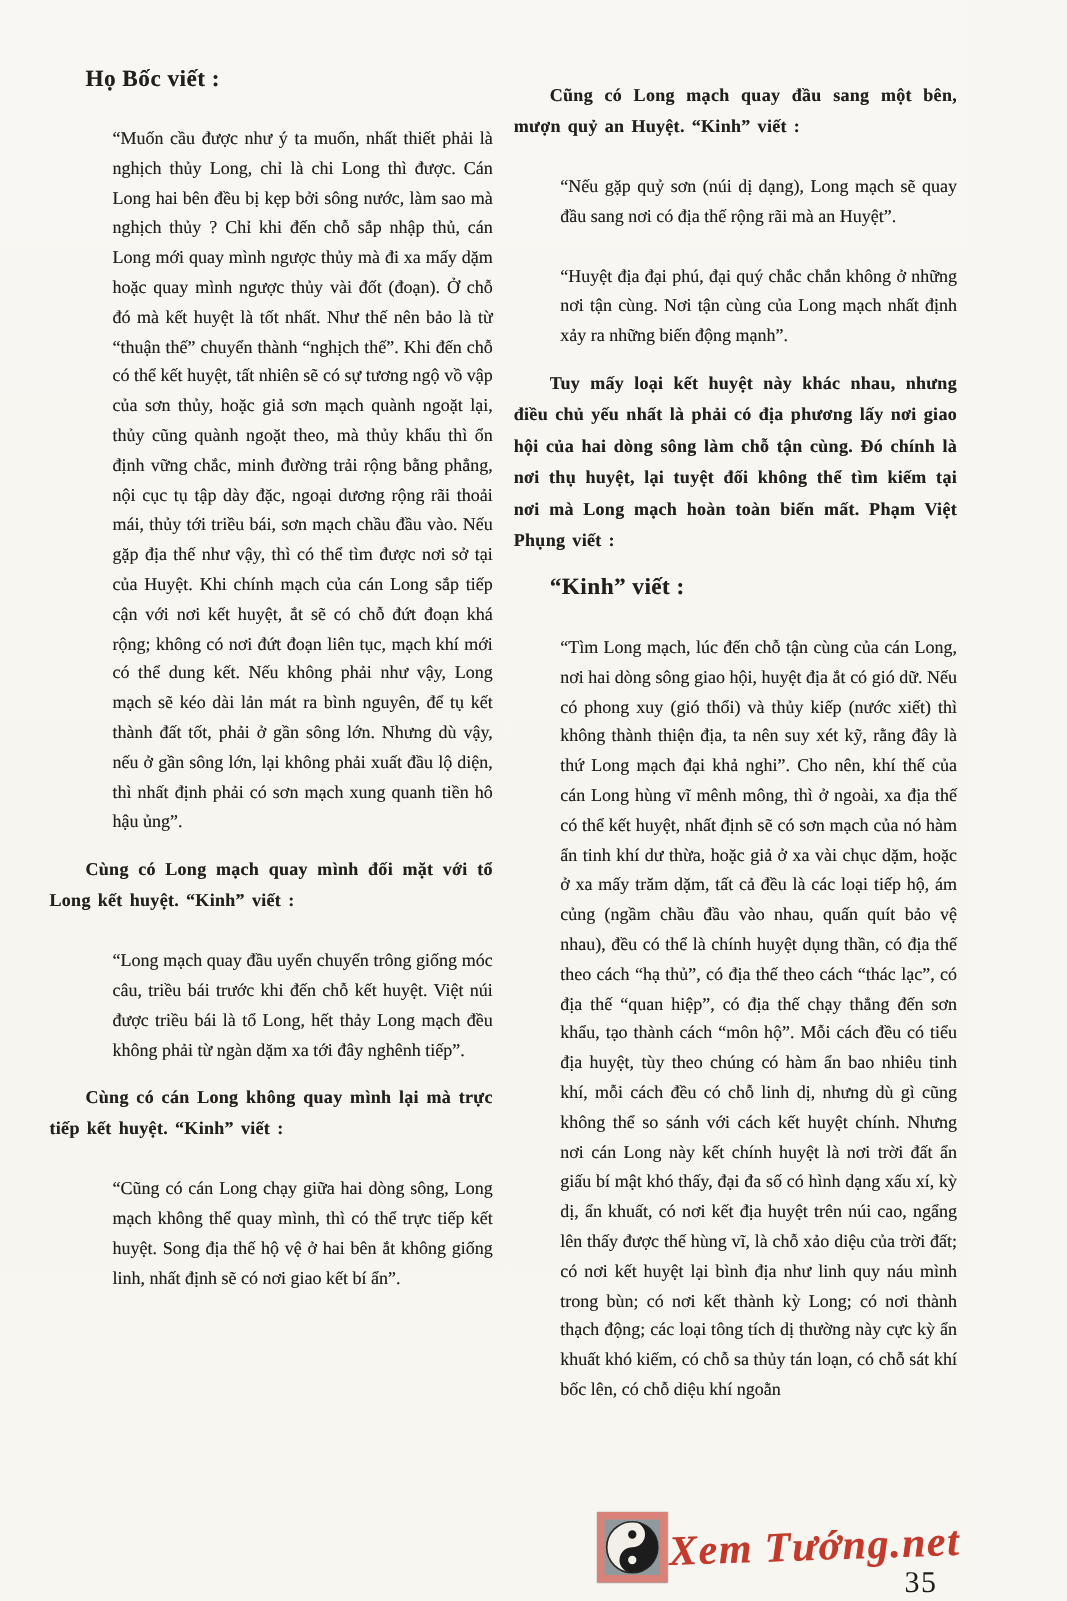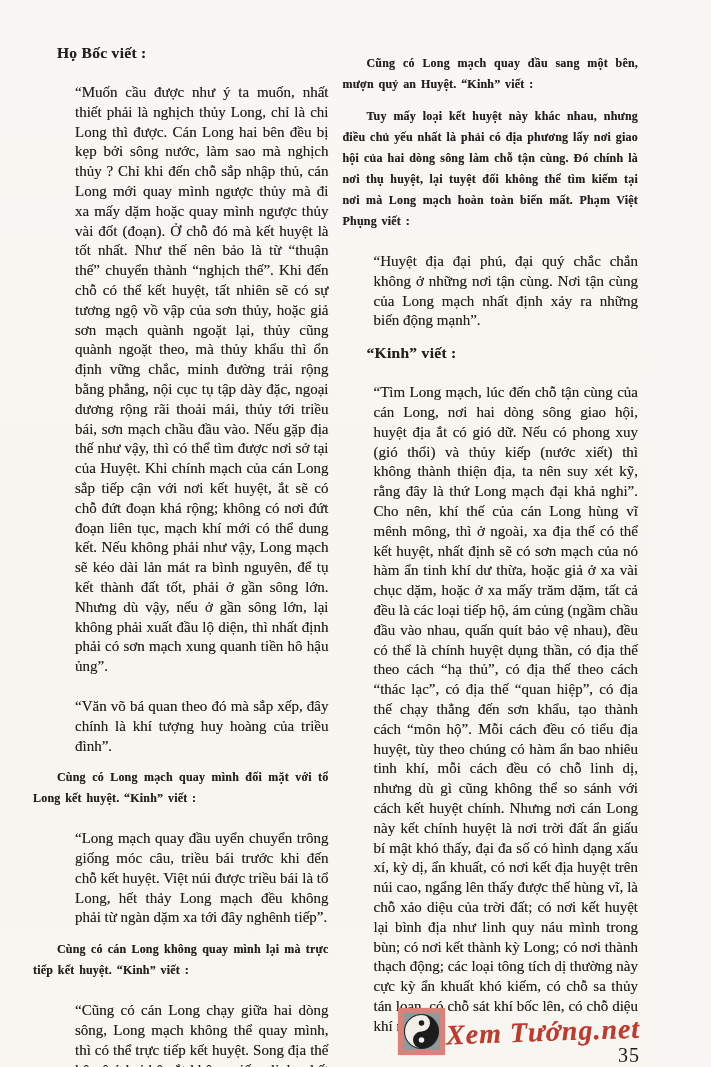--- a/index.html
+++ b/index.html
@@ -33,21 +33,21 @@
   .lead{
     font-weight:bold;
     font-size:12px;line-height:21px;
     text-indent:24px;
     text-align:justify;
     letter-spacing:.2px;
     word-spacing:1.5px;
     margin:11px 0 10px 0;
   }
   .quote{
-    font-size:15px;line-height:19.8px;
+    font-size:12px;line-height:19.8px;
     text-align:justify;
     margin-top:20px;margin-bottom:11px;
   }
   .col-left .quote{margin-left:42px;}
   .col-right .quote{margin-left:31px;}
   
   .col-left, .col-right{ text-shadow:0 0 .4px rgba(34,31,28,.55); }
 
   .watermark{
     position:absolute;
@@ -69,47 +69,47 @@
     font-style:italic;font-weight:bold;
     font-size:28px;
     color:#c13a2c;
     transform:rotate(-2deg);
     letter-spacing:1px;
     text-shadow:0 0 .5px rgba(193,58,44,.6);
     white-space:nowrap;
   }
   .page-number{
     position:absolute;
-    right:6px;bottom:1px;
+    right:21px;bottom:1px;
     font-size:20px;line-height:22px;
     font-weight:normal;
     color:#1d1a17;
     letter-spacing:1px;
   }
 </style>
 </head>
 <body>
 
 <div class="page">
   <div class="cols">
 
     <div class="col col-left">
       <p class="block heading">Họ Bốc viết :</p>
       <p class="block quote">“Muốn cầu được như ý ta muốn, nhất thiết phải là nghịch thủy Long, chỉ là chi Long thì được. Cán Long hai bên đều bị kẹp bởi sông nước, làm sao mà nghịch thủy ? Chỉ khi đến chỗ sắp nhập thủ, cán Long mới quay mình ngược thủy mà đi xa mấy dặm hoặc quay mình ngược thủy vài đốt (đoạn). Ở chỗ đó mà kết huyệt là tốt nhất. Như thế nên bảo là từ “thuận thế” chuyển thành “nghịch thế”. Khi đến chỗ có thể kết huyệt, tất nhiên sẽ có sự tương ngộ vồ vập của sơn thủy, hoặc giả sơn mạch quành ngoặt lại, thủy cũng quành ngoặt theo, mà thủy khẩu thì ổn định vững chắc, minh đường trải rộng bằng phẳng, nội cục tụ tập dày đặc, ngoại dương rộng rãi thoải mái, thủy tới triều bái, sơn mạch chầu đầu vào. Nếu gặp địa thế như vậy, thì có thể tìm được nơi sở tại của Huyệt. Khi chính mạch của cán Long sắp tiếp cận với nơi kết huyệt, ắt sẽ có chỗ đứt đoạn khá rộng; không có nơi đứt đoạn liên tục, mạch khí mới có thể dung kết. Nếu không phải như vậy, Long mạch sẽ kéo dài lản mát ra bình nguyên, để tụ kết thành đất tốt, phải ở gần sông lớn. Nhưng dù vậy, nếu ở gần sông lớn, lại không phải xuất đầu lộ diện, thì nhất định phải có sơn mạch xung quanh tiền hô hậu ủng”.</p>
-      <p class="block quote">“Văn võ bá quan theo đó mà sắp xếp, đây chính là khí tượng huy hoàng của triều đình”.</p>
       <p class="block lead">Cùng có Long mạch quay mình đối mặt với tổ Long kết huyệt. “Kinh” viết :</p>
       <p class="block quote">“Long mạch quay đầu uyển chuyển trông giống móc câu, triều bái trước khi đến chỗ kết huyệt. Việt núi được triều bái là tổ Long, hết thảy Long mạch đều không phải từ ngàn dặm xa tới đây nghênh tiếp”.</p>
       <p class="block lead">Cùng có cán Long không quay mình lại mà trực tiếp kết huyệt. “Kinh” viết :</p>
       <p class="block quote">“Cũng có cán Long chạy giữa hai dòng sông, Long mạch không thể quay mình, thì có thể trực tiếp kết huyệt. Song địa thế hộ vệ ở hai bên ắt không giống linh, nhất định sẽ có nơi giao kết bí ẩn”.</p>
     </div>
 
     <div class="col col-right">
       <p class="block lead">Cũng có Long mạch quay đầu sang một bên, mượn quỷ an Huyệt. “Kinh” viết :</p>
+      <p class="block quote">“Nếu gặp quỷ sơn (núi dị dạng), Long mạch sẽ quay đầu sang nơi có địa thế rộng rãi mà an Huyệt”.</p>
+      <p class="block quote">“Huyệt địa đại phú, đại quý chắc chắn không ở những nơi tận cùng. Nơi tận cùng của Long mạch nhất định xảy ra những biến động mạnh”.</p>
       <p class="block lead">Tuy mấy loại kết huyệt này khác nhau, nhưng điều chủ yếu nhất là phải có địa phương lấy nơi giao hội của hai dòng sông làm chỗ tận cùng. Đó chính là nơi thụ huyệt, lại tuyệt đối không thể tìm kiếm tại nơi mà Long mạch hoàn toàn biến mất. Phạm Việt Phụng viết :</p>
-      <p class="block quote">“Huyệt địa đại phú, đại quý chắc chắn không ở những nơi tận cùng. Nơi tận cùng của Long mạch nhất định xảy ra những biến động mạnh”.</p>
       <p class="block heading">“Kinh” viết :</p>
       <p class="block quote">“Tìm Long mạch, lúc đến chỗ tận cùng của cán Long, nơi hai dòng sông giao hội, huyệt địa ắt có gió dữ. Nếu có phong xuy (gió thổi) và thủy kiếp (nước xiết) thì không thành thiện địa, ta nên suy xét kỹ, rằng đây là thứ Long mạch đại khả nghi”. Cho nên, khí thế của cán Long hùng vĩ mênh mông, thì ở ngoài, xa địa thế có thể kết huyệt, nhất định sẽ có sơn mạch của nó hàm ẩn tinh khí dư thừa, hoặc giả ở xa vài chục dặm, hoặc ở xa mấy trăm dặm, tất cả đều là các loại tiếp hộ, ám củng (ngầm chầu đầu vào nhau, quấn quít bảo vệ nhau), đều có thể là chính huyệt dụng thần, có địa thế theo cách “hạ thủ”, có địa thế theo cách “thác lạc”, có địa thế “quan hiệp”, có địa thế chạy thẳng đến sơn khẩu, tạo thành cách “môn hộ”. Mỗi cách đều có tiểu địa huyệt, tùy theo chúng có hàm ẩn bao nhiêu tinh khí, mỗi cách đều có chỗ linh dị, nhưng dù gì cũng không thể so sánh với cách kết huyệt chính. Nhưng nơi cán Long này kết chính huyệt là nơi trời đất ẩn giấu bí mật khó thấy, đại đa số có hình dạng xấu xí, kỳ dị, ẩn khuất, có nơi kết địa huyệt trên núi cao, ngẩng lên thấy được thế hùng vĩ, là chỗ xảo diệu của trời đất; có nơi kết huyệt lại bình địa như linh quy náu mình trong bùn; có nơi kết thành kỳ Long; có nơi thành thạch động; các loại tông tích dị thường này cực kỳ ẩn khuất khó kiếm, có chỗ sa thủy tán loạn, có chỗ sát khí bốc lên, có chỗ diệu khí ngoằn</p>
     </div>
 
   </div>
 
   <div class="watermark">
     <span class="wm-icon">
       <svg viewBox="0 0 100 100" aria-hidden="true">
         <circle cx="50" cy="50" r="46" fill="#f2efe8" stroke="#2a2a2a" stroke-width="3"></circle>

